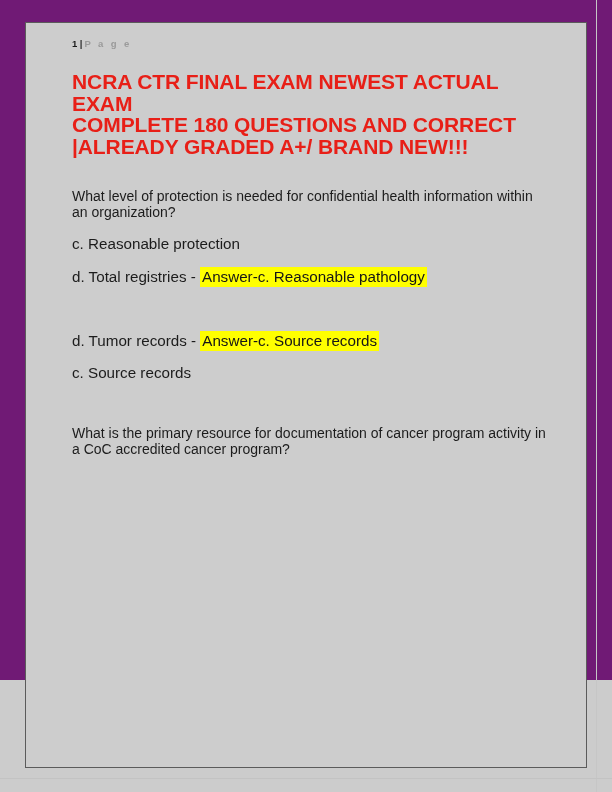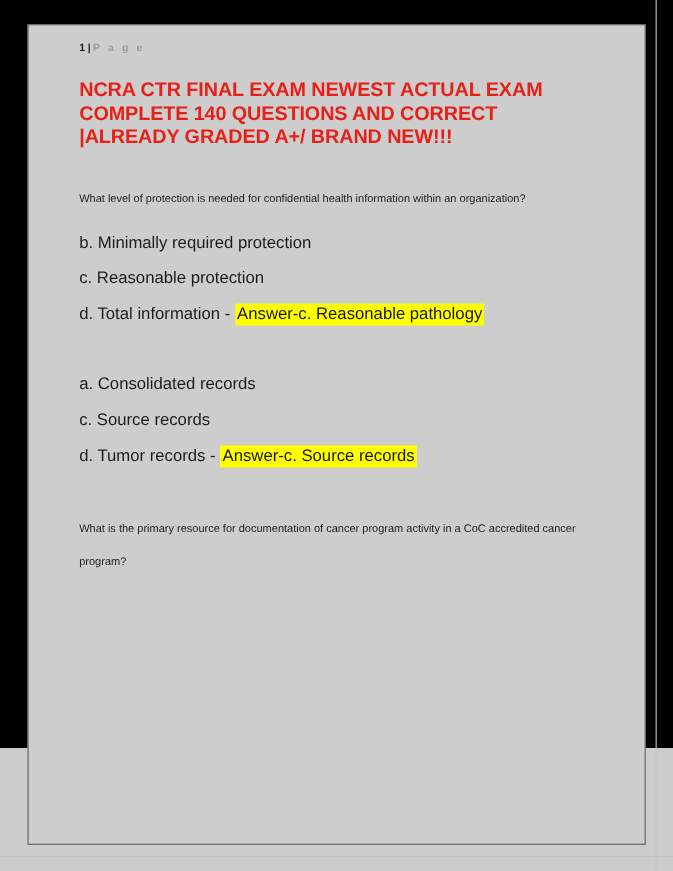--- a/index.html
+++ b/index.html
@@ -11,21 +11,21 @@
     height: 792px;
     background: #cccccc;
     font-family: "Liberation Sans", sans-serif;
     overflow: hidden;
   }
 
   .page-wrap {
     position: relative;
     width: 612px;
     height: 680px;
-    background: #000000;
+    background: #701a75;
   }
 
   
   .page-sheet {
     position: absolute;
     left: 25px;
     top: 22px;
     width: 562px;
     height: 746px;
     box-sizing: border-box;
@@ -78,35 +78,35 @@
   .page-header .pg-word {
     color: #9a9a9a;
     letter-spacing: 2.4px;
     font-weight: bold;
   }
 
   
   .doc-title {
     color: #e81f17;
     font-weight: bold;
-    font-size: 18px;
+    font-size: 21px;
     line-height: 21.5px;
     margin: 0 0 31px 0;
     letter-spacing: -0.1px;
   }
   .doc-title .tline { display: block; }
 
   
   .qa-block {
     margin-bottom: 24px;
   }
   .question {
     color: #1c1c1c;
-    font-size: 10px;
-    line-height: 30px;
+    font-size: 14px;
+    line-height: 16px;
     margin-bottom: 12px;
   }
   .option {
     color: #1c1c1c;
     font-size: 15.2px;
     line-height: 24px;
     margin-bottom: 8.5px;
     white-space: nowrap;
   }
   .option:last-child { margin-bottom: 0; }
@@ -129,48 +129,42 @@
 
   <div class="page-sheet">
     <div class="content">
 
       <div class="page-header">
         <span class="pg-num">1</span><span class="pg-bar">|</span><span class="pg-word">P a g e</span>
       </div>
 
       <div class="doc-title">
         <span class="tline">NCRA CTR FINAL EXAM NEWEST ACTUAL EXAM</span>
-        <span class="tline">COMPLETE 140 QUESTIONS AND CORRECT</span>
+        <span class="tline">COMPLETE 180 QUESTIONS AND CORRECT</span>
         <span class="tline">|ALREADY GRADED A+/ BRAND NEW!!!</span>
       </div>
 
       <div class="qa-block">
         <div class="question">What level of protection is needed for confidential health information within an organization?</div>
         <div class="option">
-          <span>b. Minimally required protection</span>
-        </div>
-        <div class="option">
           <span>c. Reasonable protection</span>
         </div>
         <div class="option">
-          <span>d. Total information - </span><span class="answer-hl">Answer-c. Reasonable pathology</span>
+          <span>d. Total registries - </span><span class="answer-hl">Answer-c. Reasonable pathology</span>
         </div>
       </div>
 
       <div class="spacer-gap"></div>
 
       <div class="qa-block">
         <div class="option">
-          <span>a. Consolidated records</span>
+          <span>d. Tumor records - </span><span class="answer-hl">Answer-c. Source records</span>
         </div>
         <div class="option">
           <span>c. Source records</span>
-        </div>
-        <div class="option">
-          <span>d. Tumor records - </span><span class="answer-hl">Answer-c. Source records</span>
         </div>
       </div>
 
       <div class="spacer-gap"></div>
 
       <div class="qa-block">
         <div class="question">What is the primary resource for documentation of cancer program activity in a CoC accredited cancer program?</div>
       </div>
 
     </div>

